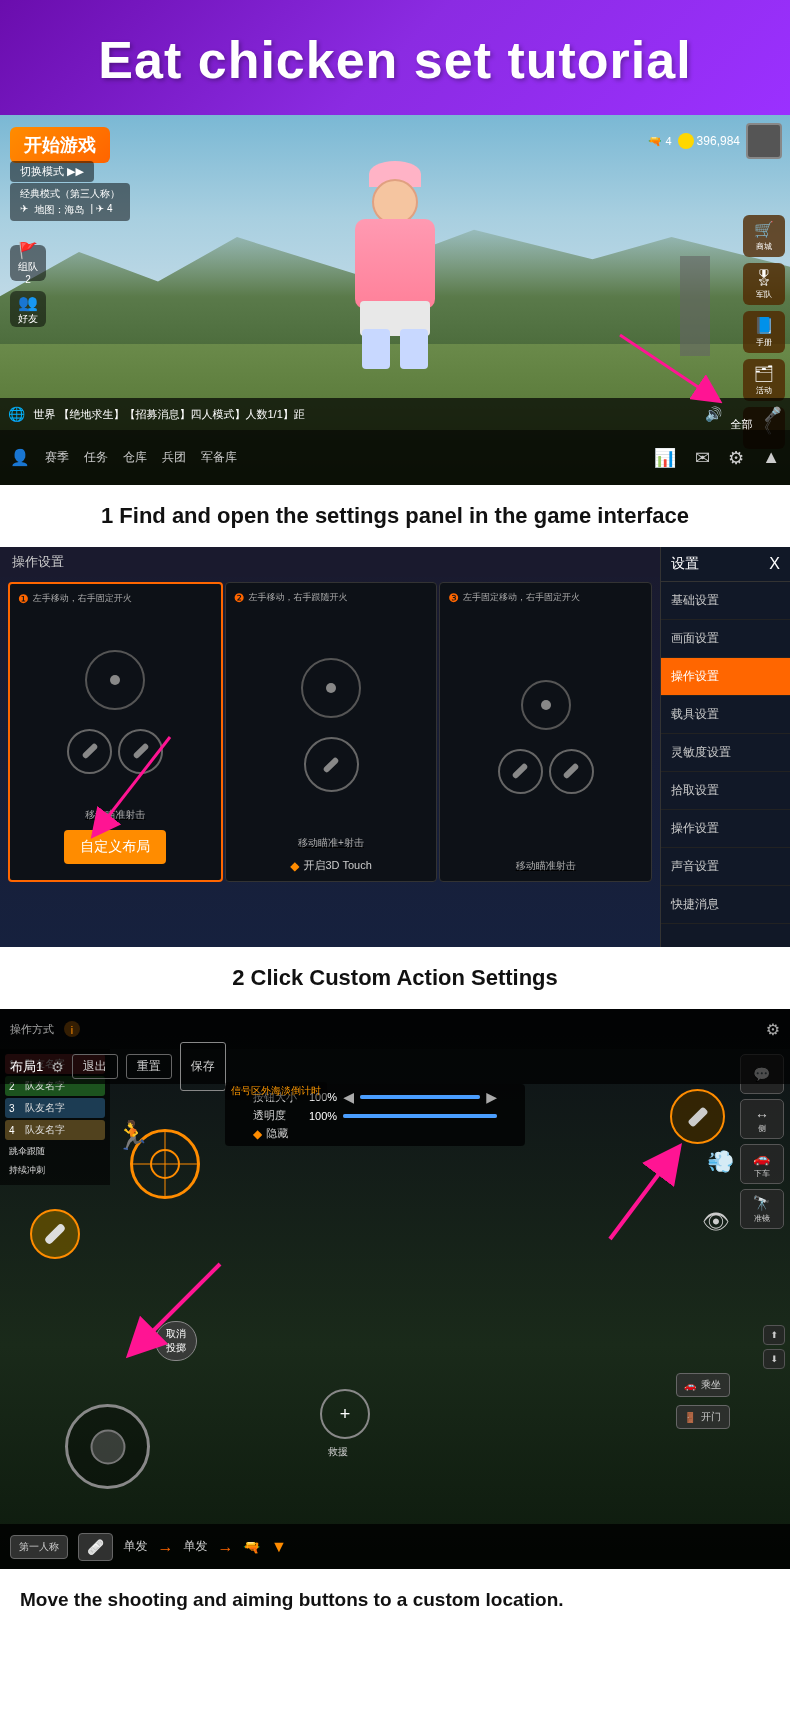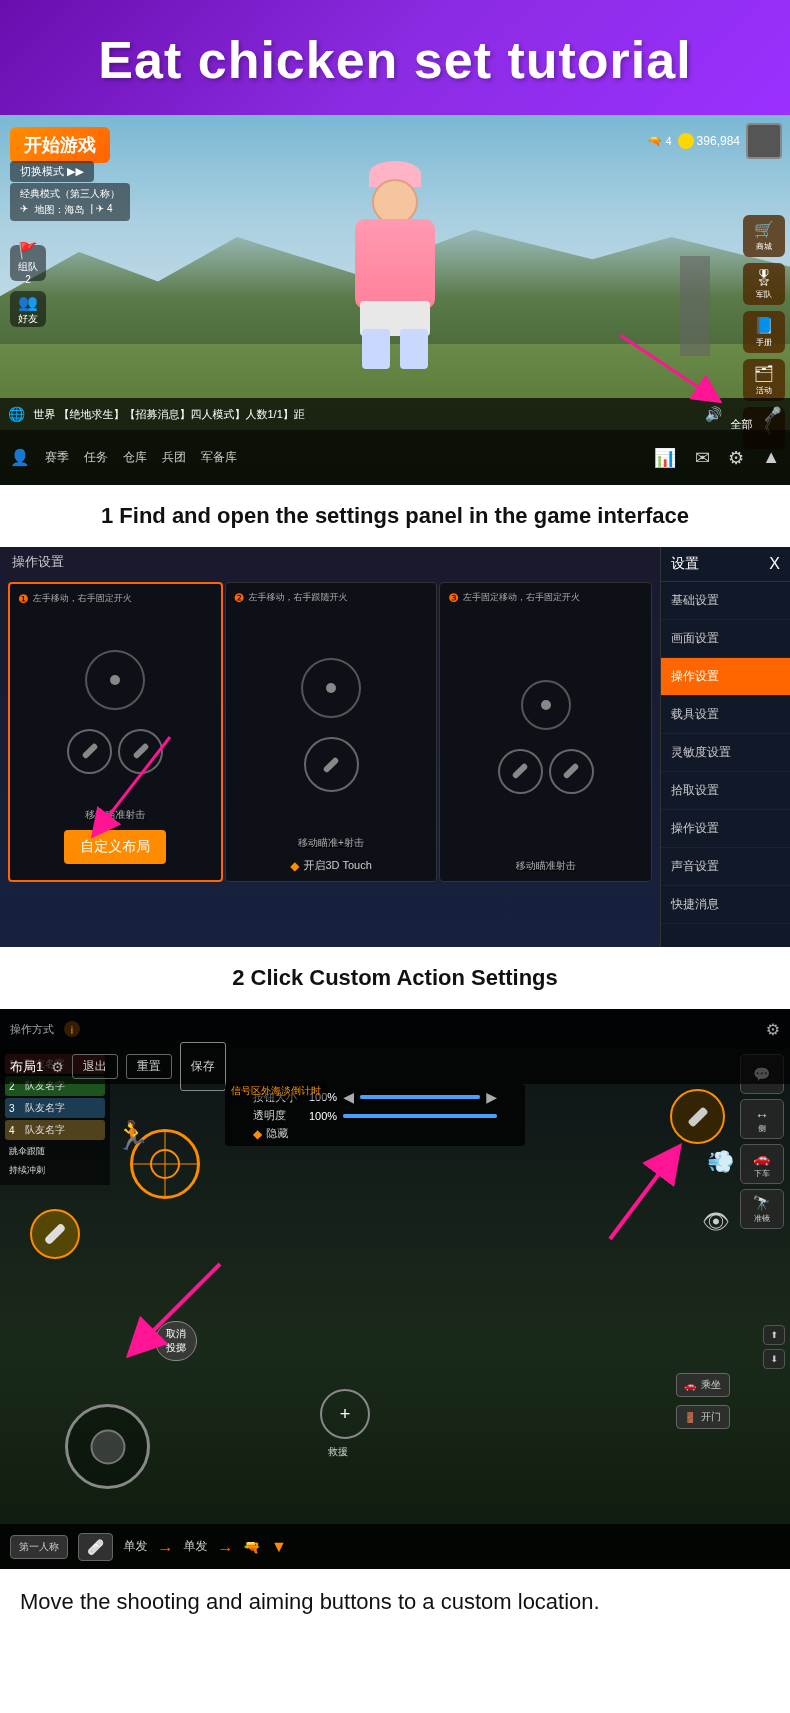--- a/index.html
+++ b/index.html
@@ -661,22 +661,22 @@
       border: 2px solid #777;
     }
 
     
     .bottom-description {
       background: #fff;
       padding: 20px 20px;
       text-align: left;
     }
     .bottom-step-text {
-      font-size: 22px;
-      font-weight: normal;
+      font-size: 19px;
+      font-weight: bold;
       color: #111;
     }
 
     
     .svg-arrow {
       position: absolute;
       z-index: 20;
       pointer-events: none;
     }
 

